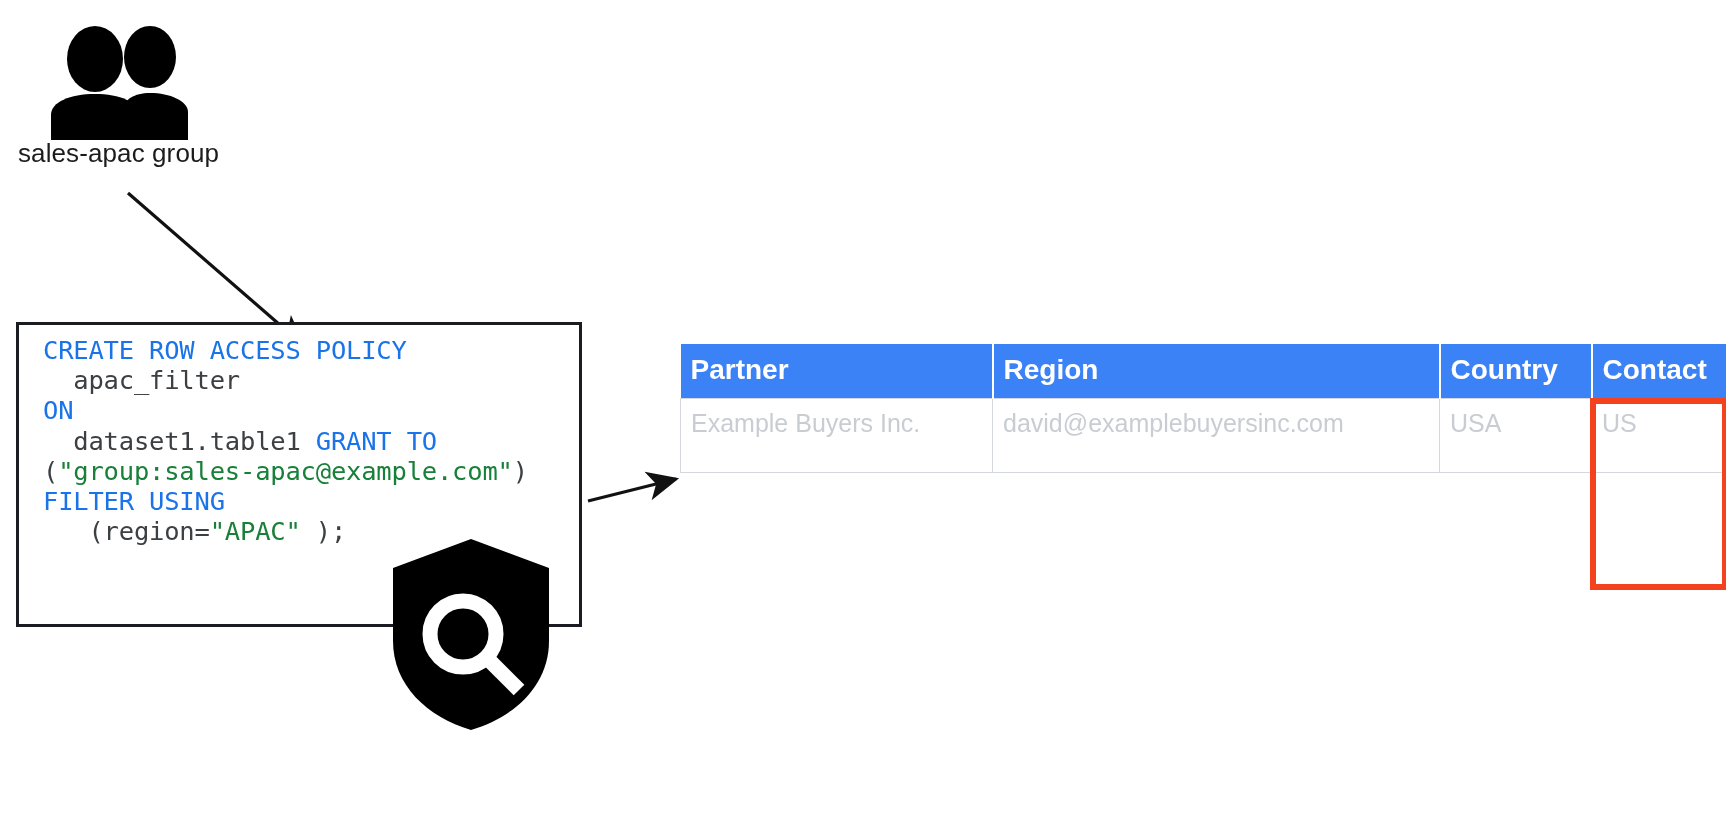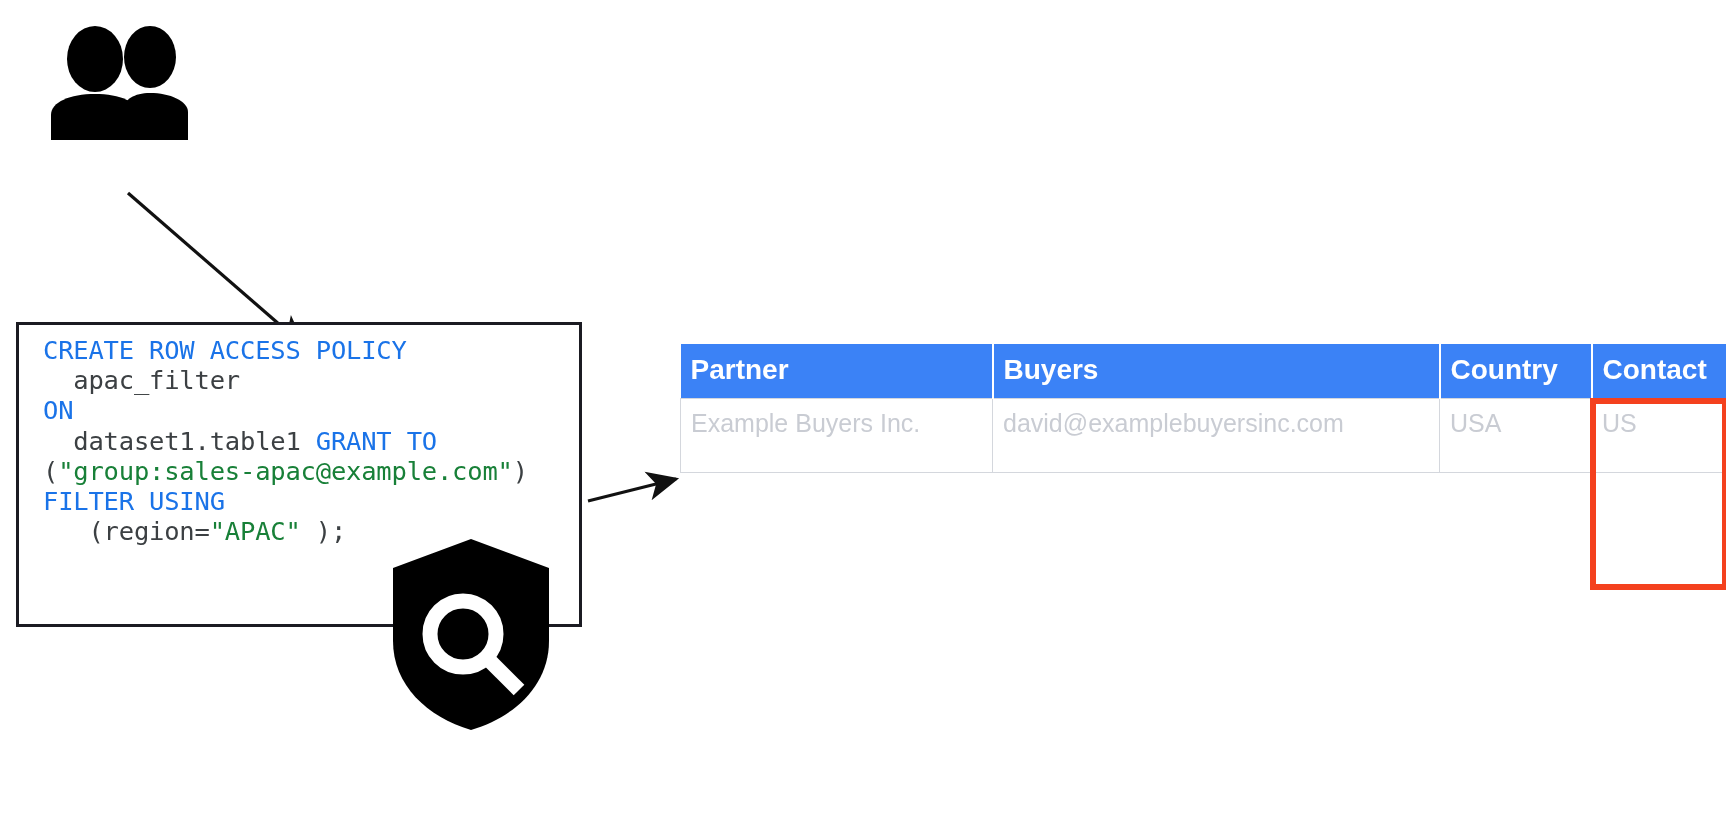--- a/index.html
+++ b/index.html
@@ -158,20 +158,21 @@
     <svg width="190" height="120" viewBox="0 0 190 120" xmlns="http://www.w3.org/2000/svg">
 
       <ellipse cx="130" cy="35" rx="26" ry="31" fill="#000000"></ellipse>
       <path d="M104 118 L104 86 C104 78 114 71 130 71 C150 71 168 79 168 90 L168 118 Z" fill="#000000"></path>
 
       <ellipse cx="75" cy="37" rx="28" ry="33" fill="#000000"></ellipse>
       <path d="M31 118 L31 93 C31 80 50 72 75 72 C100 72 119 80 119 93 L119 118 Z" fill="#000000"></path>
     </svg>
   </div>
 
+  <div id="group-label">sales-apac group</div>
 
   <svg id="arrows" viewBox="0 0 1726 814" xmlns="http://www.w3.org/2000/svg">
     <defs>
       <marker id="ah" markerWidth="11" markerHeight="11" refX="9" refY="5.2" orient="auto" markerUnits="strokeWidth">
         <path d="M0,0.6 L10,5.2 L0,9.8 L2.6,5.2 Z" fill="#111111"></path>
       </marker>
     </defs>
 
     <line x1="128" y1="193" x2="303" y2="345" stroke="#111111" stroke-width="3.2" marker-end="url(#ah)"></line>
 
@@ -201,21 +202,21 @@
   <table id="partner-table">
     <colgroup>
       <col class="c-partner">
         <col class="c-contact">
       <col class="c-country">
         <col class="c-region">
     </colgroup>
     <thead>
       <tr>
         <th>Partner</th>
-        <th>Buyers</th>
+        <th>Region</th>
         <th>Country</th>
         <th>Contact</th>
       </tr>
     </thead>
     <tbody>
       <tr class="row-denied">
         <td>Example Buyers Inc.</td>
         <td>david@examplebuyersinc.com</td>
         <td>USA</td>
         <td>US</td>

